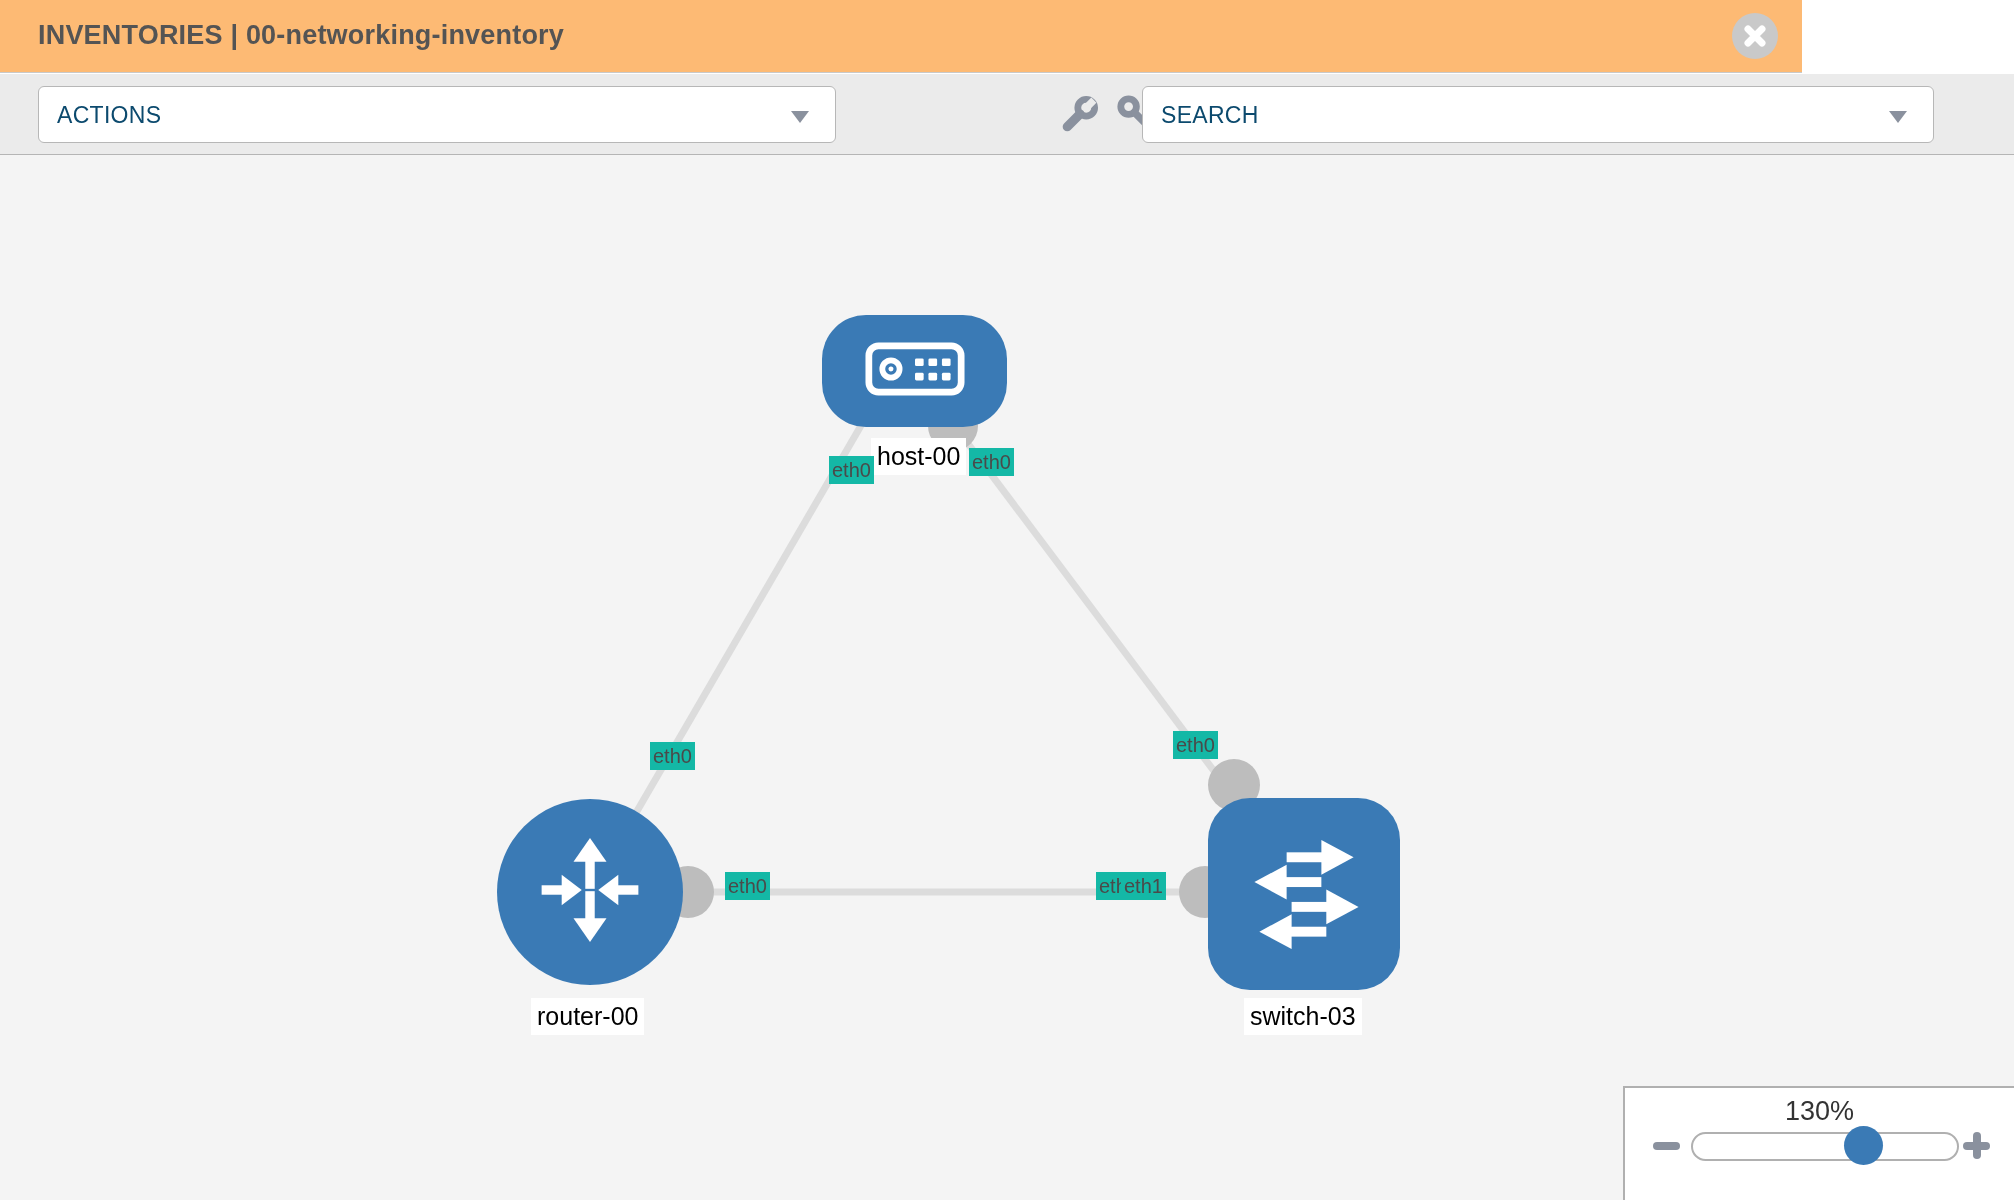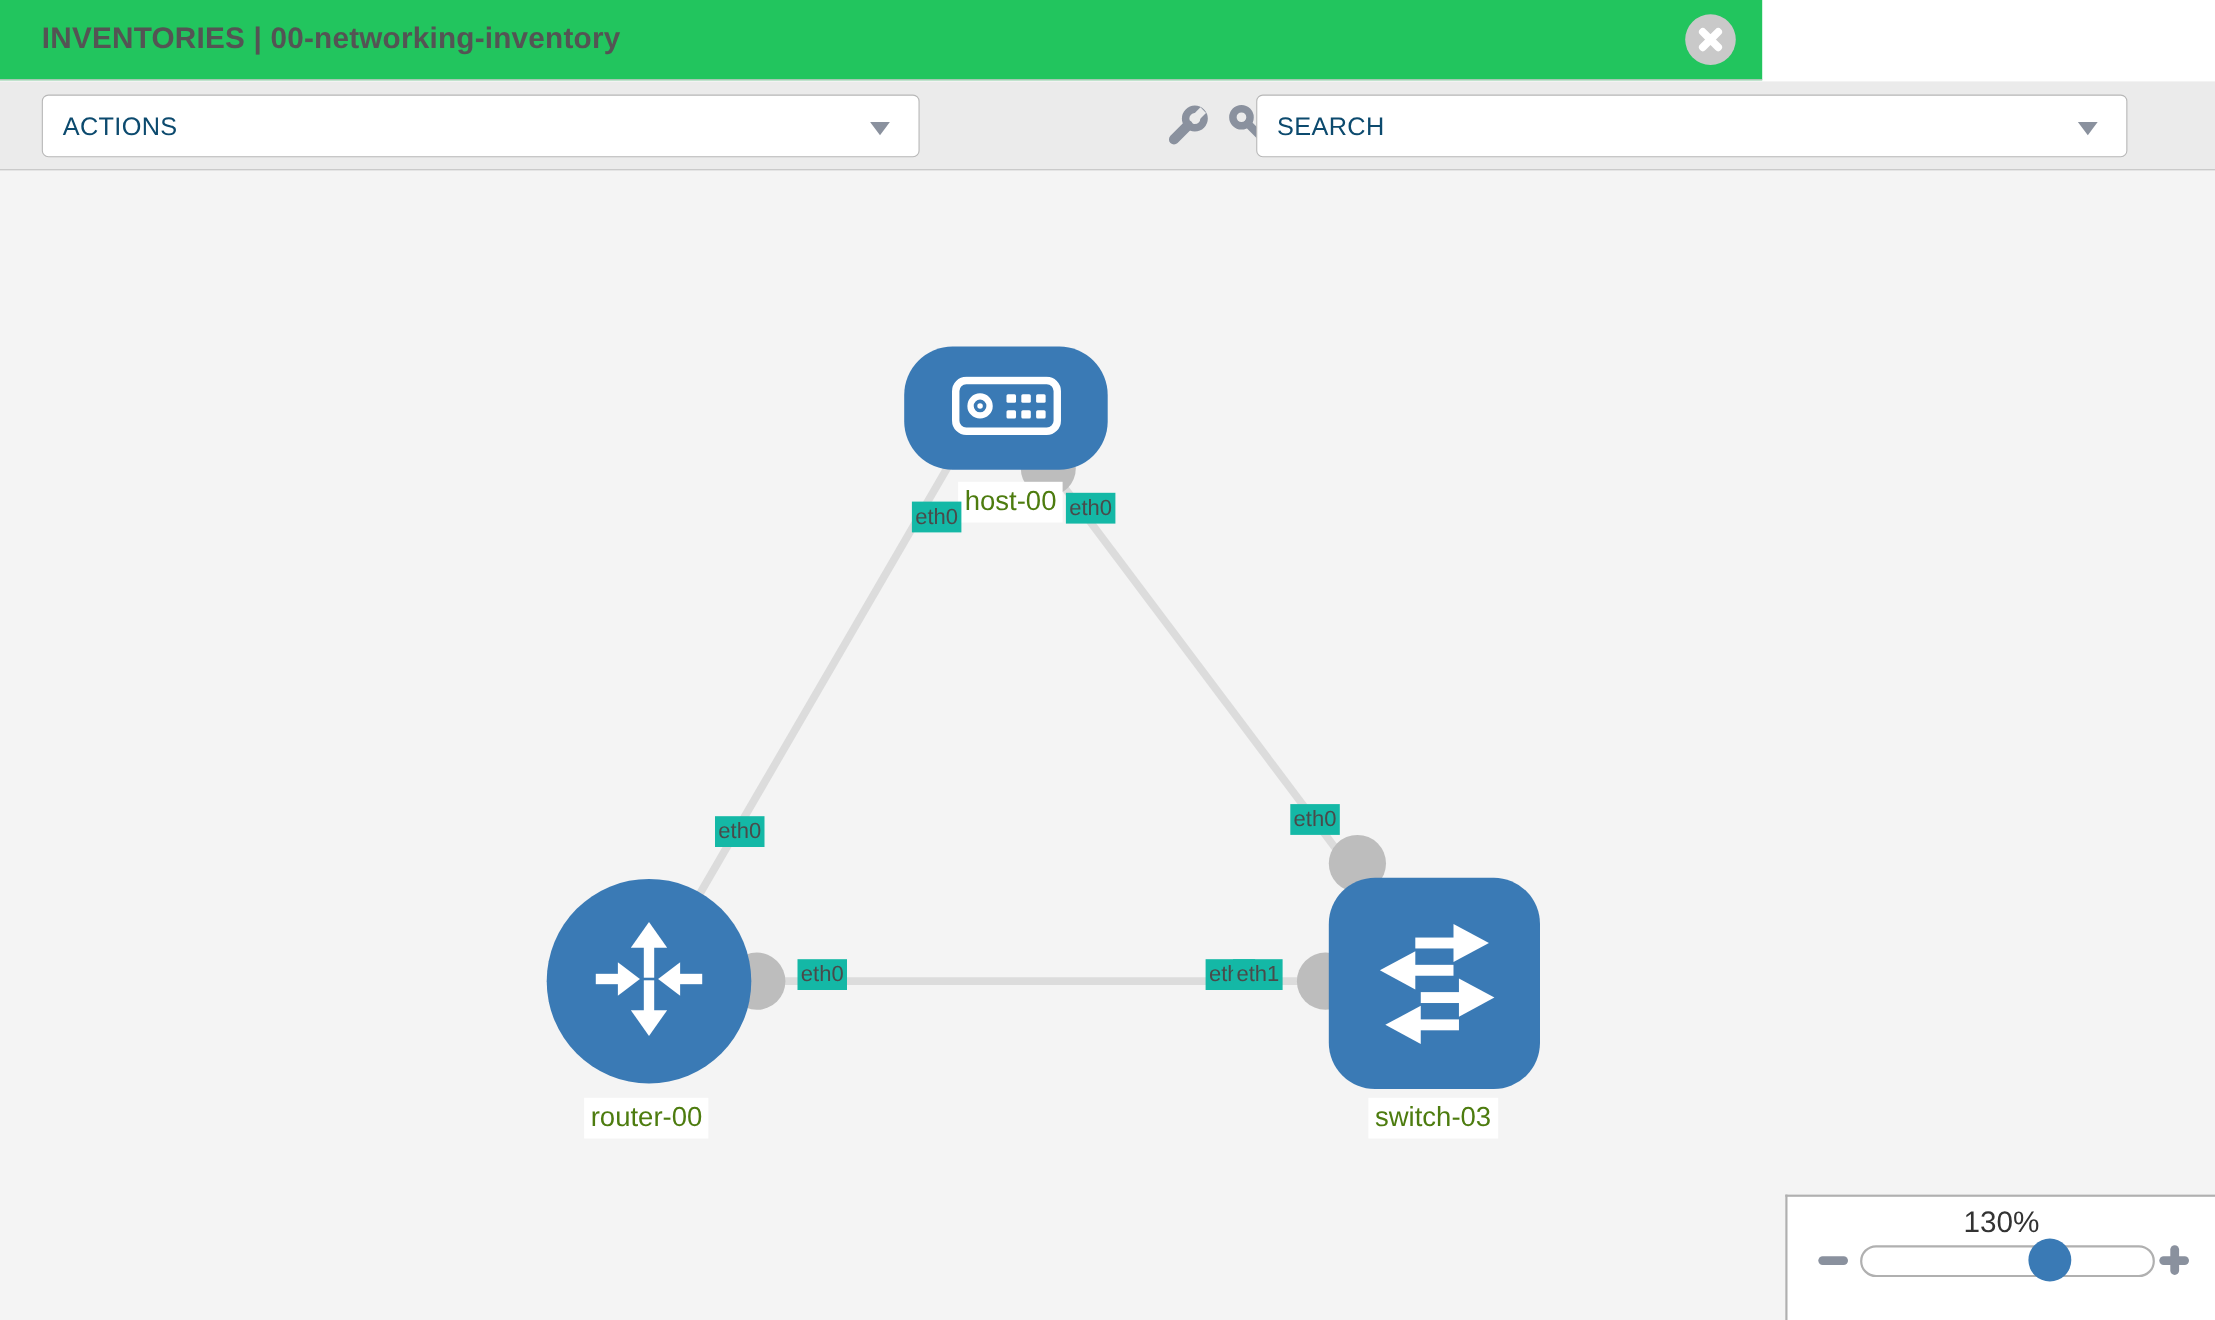--- a/index.html
+++ b/index.html
@@ -1,21 +1,21 @@
 <!DOCTYPE html>
 <html><head>
 <meta charset="utf-8">
 <style>
   * { margin:0; padding:0; box-sizing:border-box; }
   html,body { width:2014px; height:1200px; overflow:hidden;
     font-family:"Liberation Sans", sans-serif; background:#fff; }
 
   
-  .header { position:absolute; left:0; top:0; width:1602px; height:73px;
-    background:#22c55e; border-bottom:1px solid #c9c9c9; }
+  .header { position:absolute; left:0; top:0; width:1802px; height:73px;
+    background:#fdba74; border-bottom:1px solid #c9c9c9; }
   .header-title { position:absolute; left:38px; top:20px; font-size:27px;
     font-weight:bold; color:#545454; letter-spacing:0.2px; }
   .close-btn { position:absolute; right:24px; top:13px; width:46px; height:46px;
     border-radius:50%; background:#c9c9c9; cursor:pointer; }
   .close-btn svg { position:absolute; left:11px; top:11px; }
 
   
   .toolbar { position:absolute; left:0; top:74px; width:2014px; height:81px;
     background:#ebebeb; border-bottom:1px solid #b5b5b5; }
   .dropdown { position:absolute; top:12px; height:57px; background:#fff;
@@ -35,21 +35,21 @@
   .canvas { position:absolute; left:0; top:155px; width:2014px; height:1045px;
     background:#f4f4f4; }
   .links-svg { position:absolute; left:0; top:0; }
 
   .node { position:absolute; background:#3a7ab5; display:flex;
     align-items:center; justify-content:center; cursor:pointer; }
   .node-host   { left:822px;  top:160px; width:185px; height:112px; border-radius:44px; }
   .node-router { left:497px;  top:644px; width:186px; height:186px; border-radius:50%; }
   .node-switch { left:1208px; top:643px; width:192px; height:192px; border-radius:42px; }
 
-  .node-label { position:absolute; background:#fff; color:#4d7c0f;
+  .node-label { position:absolute; background:#fff; color:#000000;
     font-size:25px; padding:4px 6px; white-space:nowrap; }
   .label-host   { left:871px;  top:283px; }
   .label-router { left:531px;  top:843px; }
   .label-switch { left:1244px; top:843px; }
 
   .iface-label { position:absolute; background:#14b8a6; color:#4a4a4a;
     font-size:20px; padding:3px 3px; line-height:1.1; white-space:nowrap; }
   .iface-a { left:650px;  top:587px; }
   .iface-b { left:829px;  top:301px; }
   .iface-c { left:969px;  top:293px; }

